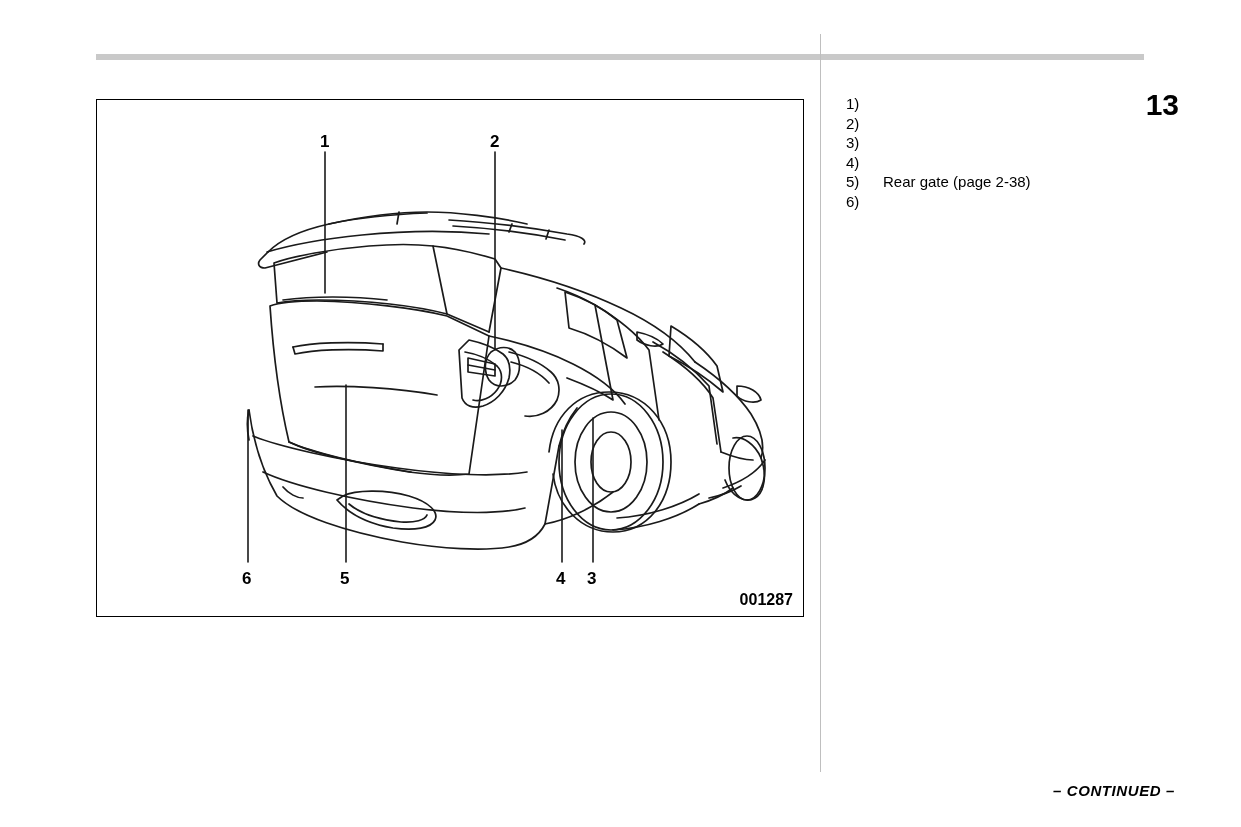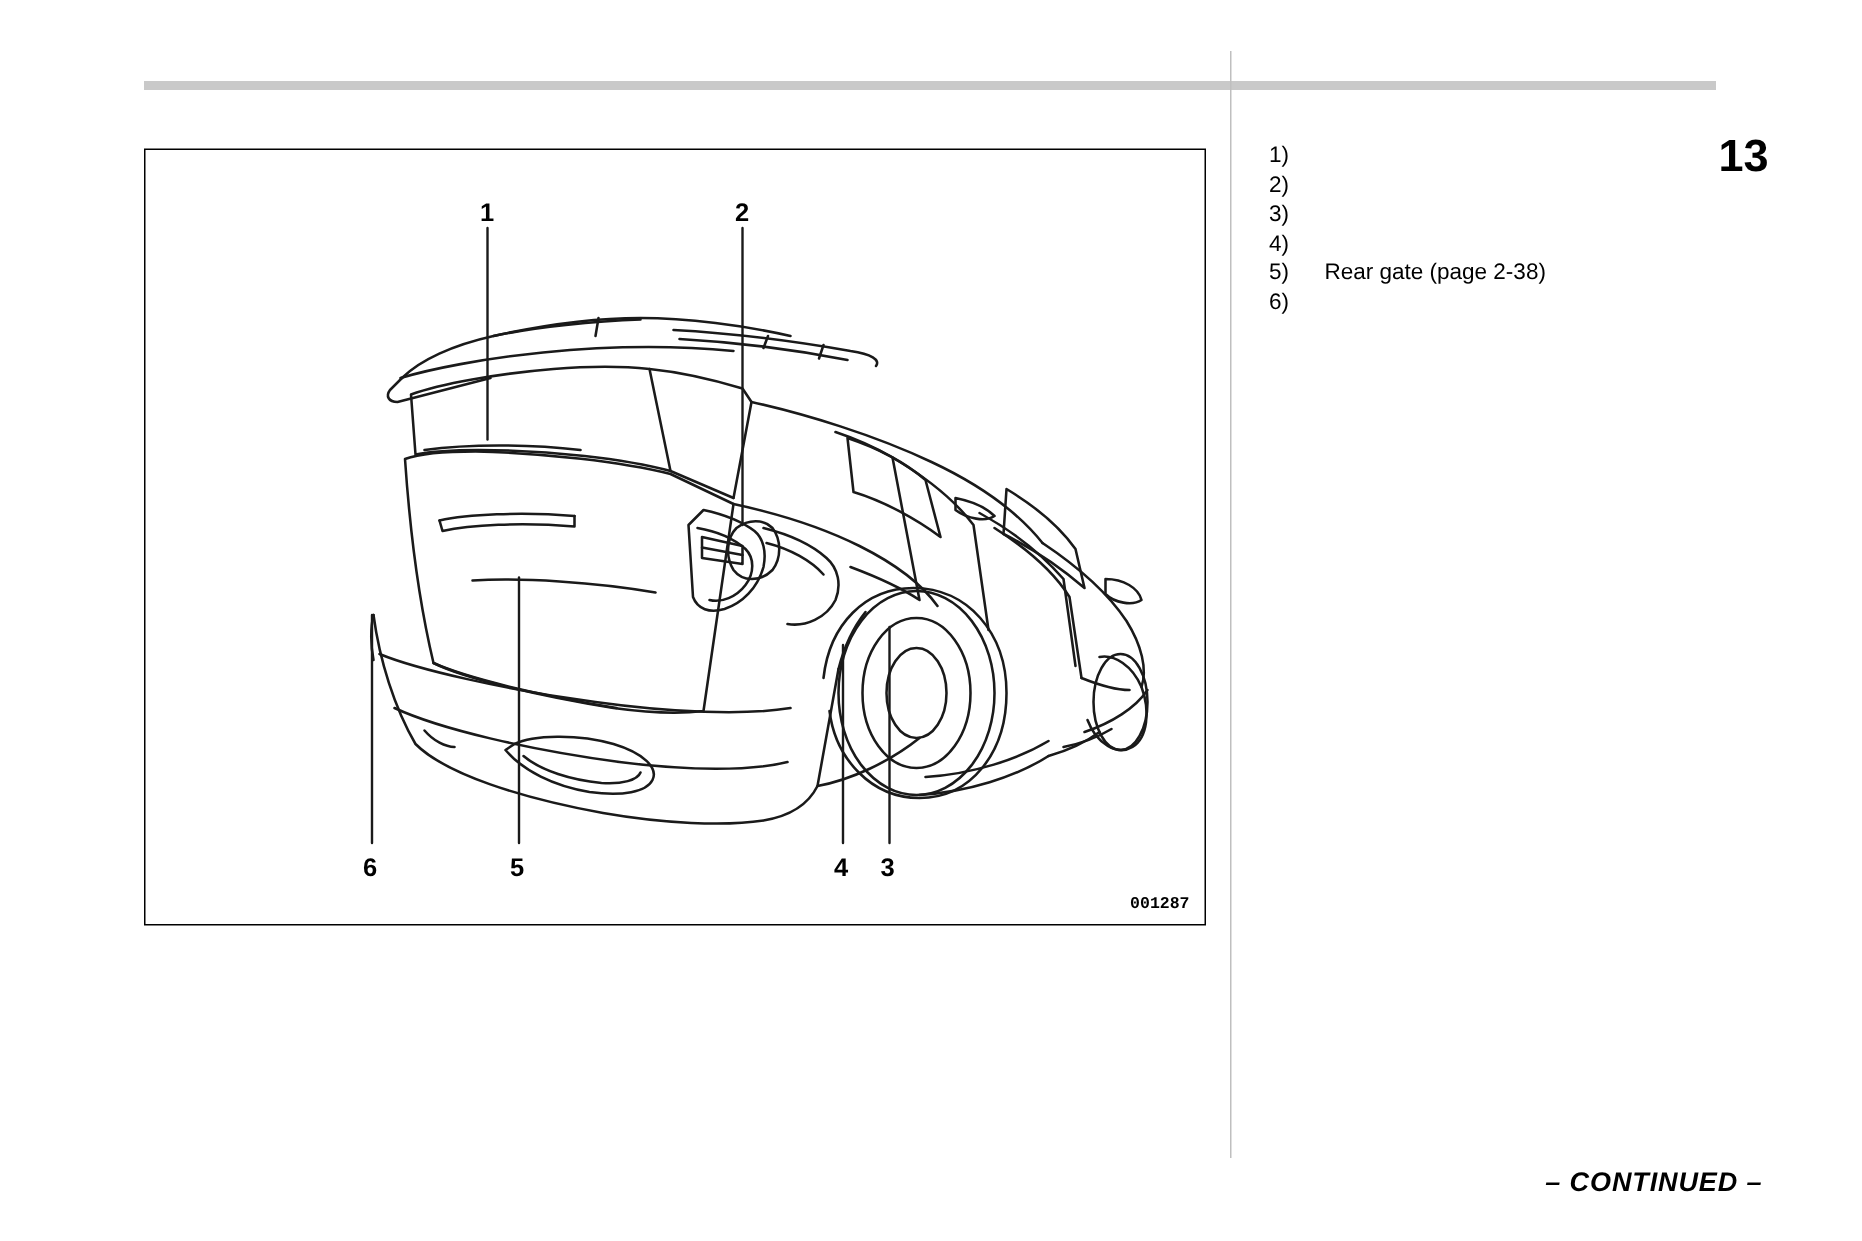--- a/index.html
+++ b/index.html
@@ -60,23 +60,23 @@
   }
   .figure-svg {
     position: absolute;
     left: 0;
     top: 0;
   }
   .figure-id {
     position: absolute;
     right: 10px;
     bottom: 7px;
-    font-size: 11px;
-    font-weight: bold;
-    font-family: Liberation Mono, monospace;
+    font-size: 16px;
+    font-weight: bold;
+    font-family: Liberation Sans, sans-serif;
   }
 
   
   .callout {
     position: absolute;
     font-size: 17px;
     font-weight: bold;
     font-family: "Liberation Sans", sans-serif;
     line-height: 1;
   }
@@ -101,21 +101,21 @@
   }
   .legend-text {
     flex: 1 1 auto;
   }
 
   
   .footer-continued {
     position: absolute;
     right: 66px;
     bottom: 28px;
-    font-size: 18px;
+    font-size: 15px;
     font-weight: bold;
     font-style: italic;
     letter-spacing: 0.6px;
   }
 </style>
 </head>
 <body>
 
 <div class="header-rule"></div>
 

